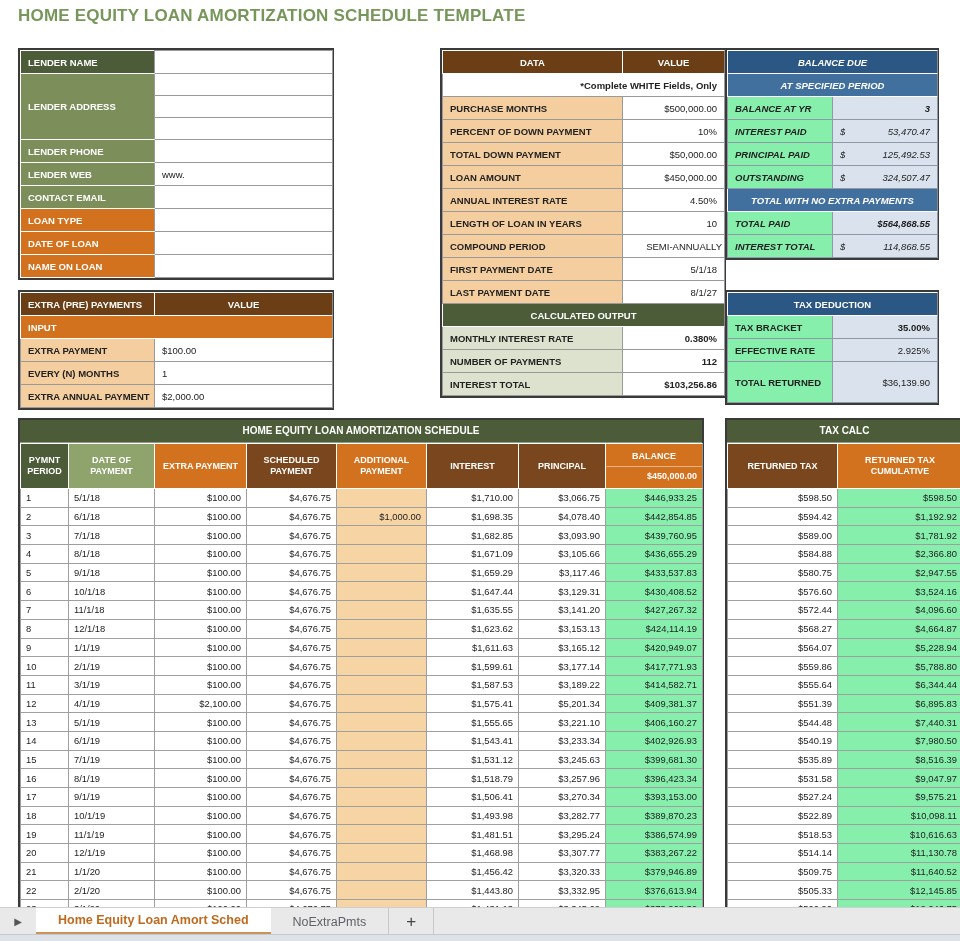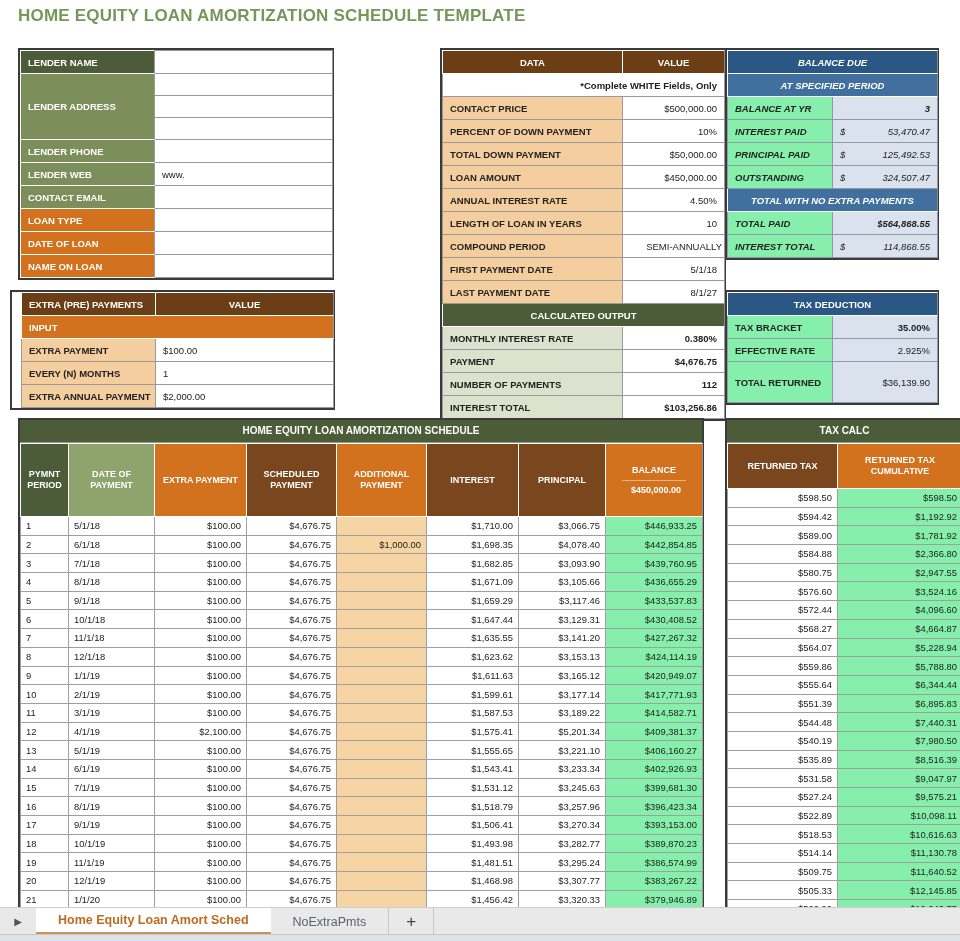--- a/index.html
+++ b/index.html
@@ -26,21 +26,21 @@
   th.band{color:#fff;font-weight:bold;text-align:center;border:1px solid rgba(255,255,255,.4);}
   .r{text-align:right;} .b{font-weight:bold;}
   .acct{display:flex;justify-content:space-between;align-items:center;}
   .note-cell{font-weight:bold;text-align:right;background:#fff;border:1px solid #9a9a9a;}
   
   .sched-title{height:22px;line-height:22px;text-align:center;color:#fff;font-weight:bold;
         font-size:10px;background:#4C5C39;border-bottom:1px solid rgba(255,255,255,.4);}
   .sched table{border-collapse:collapse;table-layout:fixed;width:100%;}
   .sched th{height:40px;color:#fff;font-weight:bold;font-size:9px;line-height:1.2;text-align:center;
         padding:2px 3px;border:1px solid rgba(255,255,255,.45);vertical-align:middle;white-space:normal;}
-  .sched th.split{padding:16px;}
+  .sched th.split{padding:0;}
   .split .top{height:19px;line-height:19px;text-align:center;}
   .split .bot{height:19px;line-height:19px;text-align:right;padding:0 5px;
         border-top:1px solid rgba(255,255,255,.45);}
   .sched tbody td{height:17.7px;font-size:9.4px;padding:0 5px;border:1px solid #9f9f9f;
         background:#fff;overflow:hidden;white-space:nowrap;}
   .sched tbody td.r{text-align:right;}
   .sched tbody td.addl{background:#F7D4A4;}
   .sched tbody td.bal{background:#86efac;}
   
   .tabbar{position:absolute;left:0;top:907px;width:960px;height:27px;background:#E9E9E9;
@@ -103,21 +103,21 @@
         <td class="val peach"></td>
       </tr>
       <tr>
         <td class="lbl orange">NAME ON LOAN</td>
         <td class="val peach"></td>
       </tr>
     </tbody>
       </table>
   </div>
 
-  <div class="box" style="left:10px;top:290px;width:312px;padding-left:9px;">
+  <div class="box" style="left:18px;top:290px;width:312px;">
     <table>
       <colgroup>
           <col style="width:134px">
           <col style="width:178px">
         </colgroup>
       <tbody>
           <tr>
         <th class="band brownd" style="text-align:left;padding:0 7px;">EXTRA (PRE) PAYMENTS</th>
         <th class="band brownd">VALUE</th>
       </tr>
@@ -148,21 +148,21 @@
         </colgroup>
       <tbody>
           <tr>
         <th class="band brownd">DATA</th>
         <th class="band brownd">VALUE</th>
       </tr>
       <tr>
             <td class="note-cell" colspan="2">*Complete WHITE Fields, Only</td>
           </tr>
       <tr>
-        <td class="peach-lbl b">CONTACT PRICE</td>
+        <td class="peach-lbl b">PURCHASE MONTHS</td>
         <td class="val r">$500,000.00</td>
       </tr>
       <tr>
         <td class="peach-lbl b">PERCENT OF DOWN PAYMENT</td>
         <td class="val r">10%</td>
       </tr>
       <tr>
         <td class="peach-lbl b">TOTAL DOWN PAYMENT</td>
         <td class="val r">$50,000.00</td>
       </tr>
@@ -189,24 +189,20 @@
       <tr>
         <td class="peach-lbl b">LAST PAYMENT DATE</td>
         <td class="val r peach-lt">8/1/27</td>
       </tr>
       <tr>
         <th class="band green" colspan="2">CALCULATED OUTPUT</th>
       </tr>
       <tr>
         <td class="sage-lbl b">MONTHLY INTEREST RATE</td>
         <td class="val r b sage-val">0.380%</td>
-      </tr>
-      <tr>
-        <td class="sage-lbl b">PAYMENT</td>
-        <td class="val r b sage-val">$4,676.75</td>
       </tr>
       <tr>
         <td class="sage-lbl b">NUMBER OF PAYMENTS</td>
         <td class="val r b sage-val">112</td>
       </tr>
       <tr>
         <td class="sage-lbl b">INTEREST TOTAL</td>
         <td class="val r b sage-val">$103,256.86</td>
       </tr>
     </tbody>

